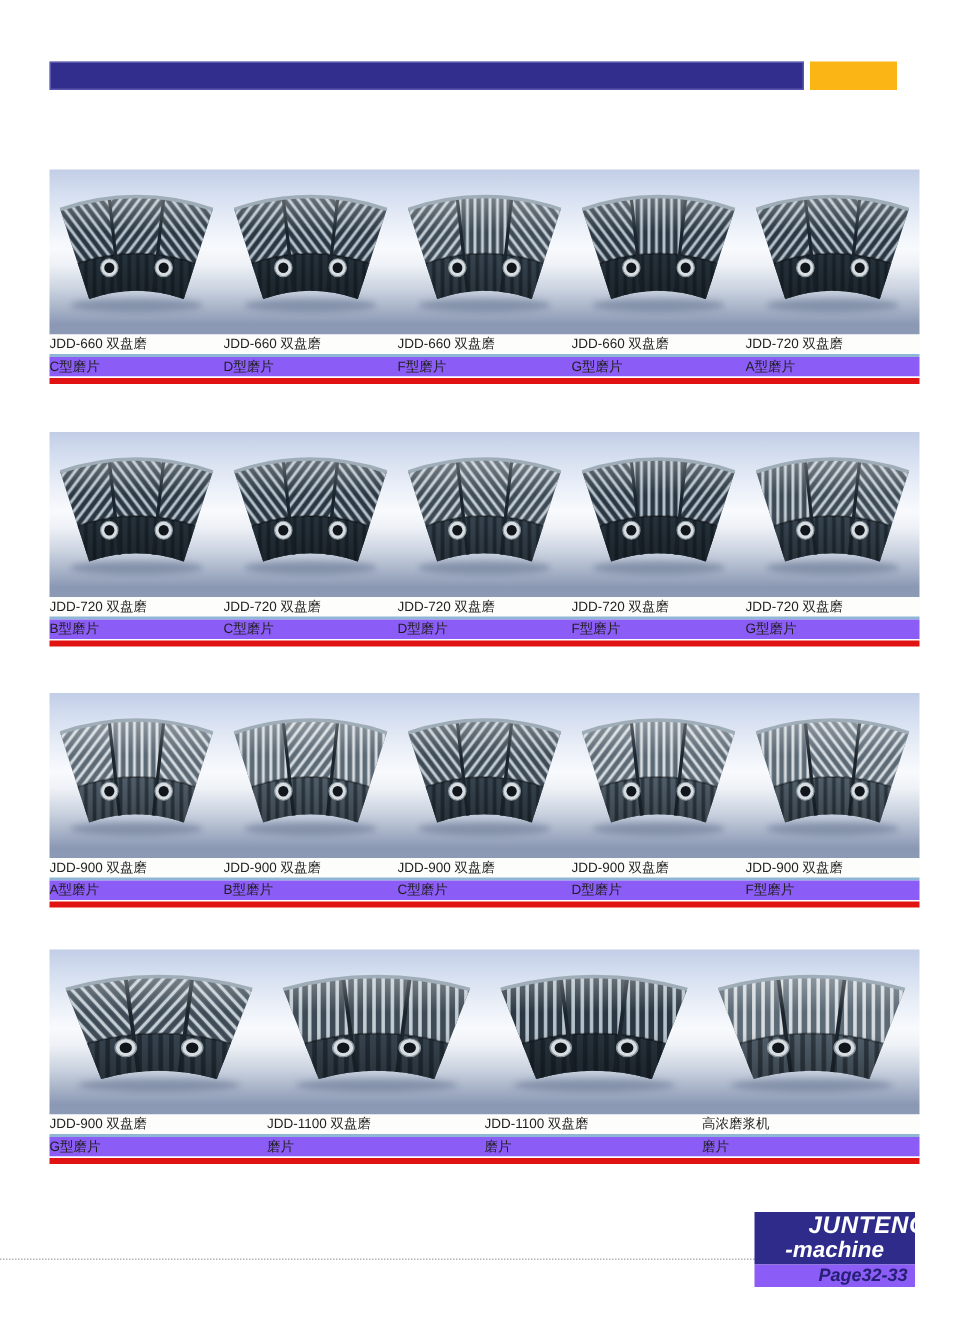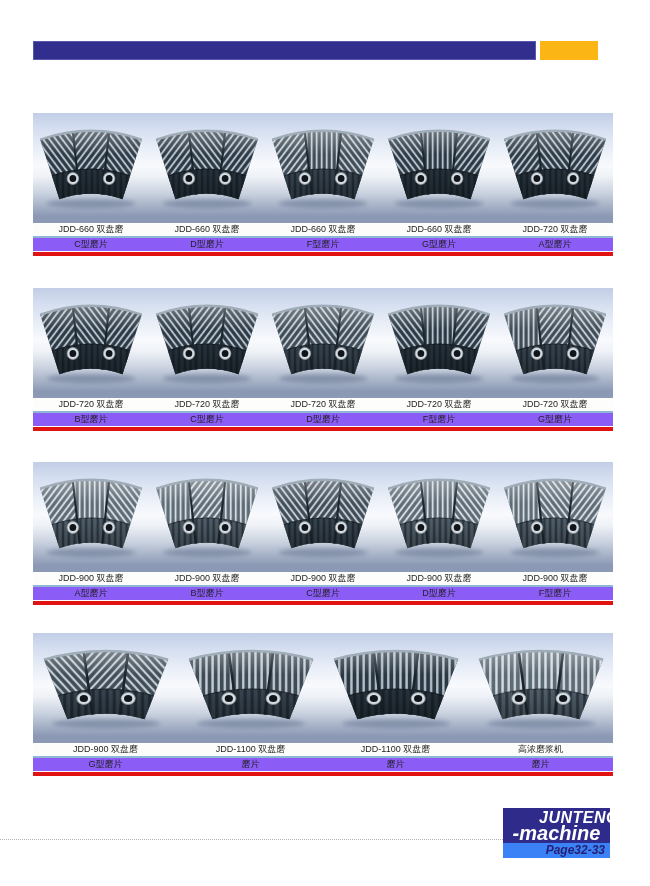--- a/index.html
+++ b/index.html
@@ -16,35 +16,35 @@
   .panel{position:absolute;left:33px;width:580px;}
   .canvas{
     height:110px;display:flex;align-items:flex-end;
     background:linear-gradient(180deg,
       #c2cee6 0%, #d4def0 14%, #e9eef7 32%, #f8fafd 48%,
       #eef1f6 58%, #ccd4e1 72%, #a2aec4 86%, #8b98b4 94%, #8d9ab5 100%);
   }
   .product-cell{flex:1;display:flex;justify-content:center;align-items:flex-end;}
   .product-cell svg{display:block;margin-bottom:12px;}
   .lbl-row{display:flex;}
-  .lbl-row span{flex:1;text-align:center;color:#1f1f1f;font-size:9px;line-height:13px;height:13px;
+  .lbl-row span{flex:1;color:#1f1f1f;font-size:9px;line-height:13px;height:13px;
     white-space:nowrap;overflow:hidden;}
   .strip1{background:#fdfdfc;}
   .strip2{background:#8b5cf6;}
   .hr-blue{height:2px;background:#8fb6d4;}
   .hr-white{height:1px;background:#ffffff;}
   .hr-red{height:4px;background:#e11212;}
   
   .dotted-line{position:absolute;left:0;top:839px;width:503px;height:0;border-top:1px dotted #b3b3b3;}
   .logo{position:absolute;left:503px;top:808px;width:107px;}
   .logo-blue{background:#2e2b8a;height:35px;color:#ffffff;font-style:italic;font-weight:800;
     text-align:center;padding-top:2px;box-sizing:border-box;}
   .logo-line1{font-size:16px;line-height:16px;letter-spacing:.5px;padding-left:36px;}
-  .logo-line2{font-size:20px;line-height:15px;}
-  .logo-yellow{background:#3b82f6;height:15px;color:#262075;font-style:italic;font-weight:700;
+  .logo-line2{font-size:15px;line-height:15px;}
+  .logo-yellow{background:#8b5cf6;height:15px;color:#262075;font-style:italic;font-weight:700;
     font-size:12px;line-height:15px;text-align:right;padding-right:5px;box-sizing:border-box;}
 </style>
 </head>
 <body>
 
 <div class="top-bar">
   <div class="bar-blue"></div>
   <div class="bar-gap"></div>
   <div class="bar-yellow"></div>
 </div>

